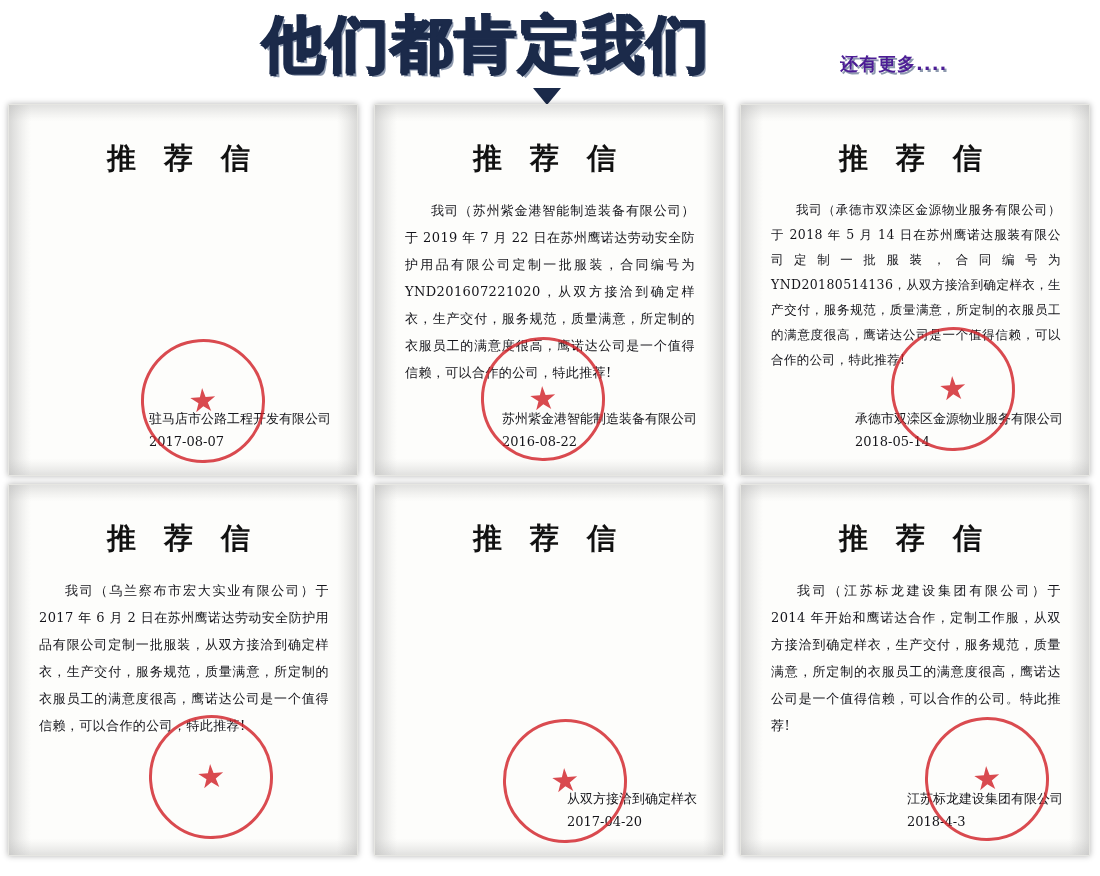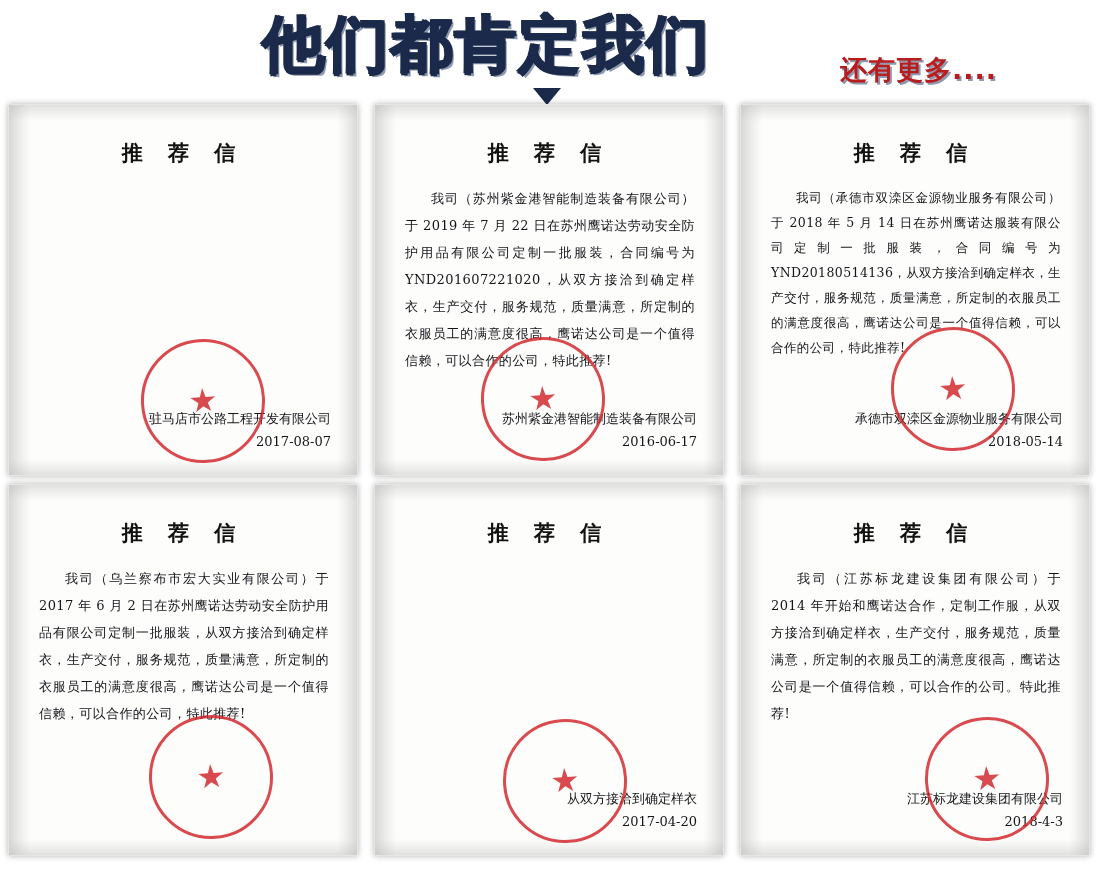--- a/index.html
+++ b/index.html
@@ -36,23 +36,23 @@
       -1px 0 0 #1b2a4a,
        0 2px 0 #1b2a4a,
        3px 3px 0 #8d99ae;
     white-space: nowrap;
   }
   .header-sub {
     position: absolute;
     left: 840px;
     top: 52px;
     font-family: "DejaVu Sans", sans-serif;
-    font-size: 27px;
+    font-size: 18px;
     font-weight: bold;
-    color: #b91c1c;
+    color: #4c1d95;
     letter-spacing: 1px;
     text-shadow: 2px 2px 0 #8d99ae;
     white-space: nowrap;
   }
   .header-arrow {
     position: absolute;
     left: 533px;
     top: 88px;
     width: 0;
     height: 0;
@@ -96,21 +96,21 @@
       linear-gradient(to right, rgba(170,170,170,0.33) 0px, rgba(255,255,255,0) 22px),
       linear-gradient(to left, rgba(170,170,170,0.30) 0px, rgba(255,255,255,0) 20px),
       linear-gradient(to bottom, rgba(180,180,180,0.22) 0px, rgba(255,255,255,0) 16px),
       linear-gradient(to top, rgba(180,180,180,0.22) 0px, rgba(255,255,255,0) 16px);
     pointer-events: none;
   }
   .letter-title {
     text-align: center;
     font-family: "DejaVu Serif", serif;
     font-weight: bold;
-    font-size: 21px;
+    font-size: 29px;
     letter-spacing: 9px;
     color: #111111;
     margin: 34px 0 18px 0;
     position: relative;
     z-index: 2;
   }
   .letter-body {
     font-family: "DejaVu Serif", serif;
     font-size: 13px;
     line-height: 27px;
@@ -125,21 +125,21 @@
   .letter-body.tight {
     font-size: 12.5px;
     line-height: 25px;
   }
 
   
   .sign {
     position: absolute;
     right: 26px;
     bottom: 22px;
-    text-align: right;
+    text-align: left;
     font-family: "DejaVu Serif", serif;
     font-size: 13px;
     color: #15151a;
     line-height: 23px;
     z-index: 3;
     white-space: nowrap;
     margin-left: 40px;
   }
   .sign .company { display: block; }
   .sign .date { display: block; }
@@ -204,21 +204,21 @@
       </div>
     </div>
   </div>
 
   <div class="cell">
     <div class="letter">
       <div class="letter-title">推 荐 信</div>
       <div class="letter-body">我司（苏州紫金港智能制造装备有限公司）于 2019 年 7 月 22 日在苏州鹰诺达劳动安全防护用品有限公司定制一批服装，合同编号为 YND201607221020，从双方接洽到确定样衣，生产交付，服务规范，质量满意，所定制的衣服员工的满意度很高，鹰诺达公司是一个值得信赖，可以合作的公司，特此推荐!</div>
       <div class="sign">
         <span class="company">苏州紫金港智能制造装备有限公司</span>
-        <span class="date">2016-06-17</span>
+        <span class="date">2016-08-22</span>
       </div>
       <div class="stamp s2">
         
       </div>
     </div>
   </div>
 
   <div class="cell">
     <div class="letter">
       <div class="letter-title">推 荐 信</div>

